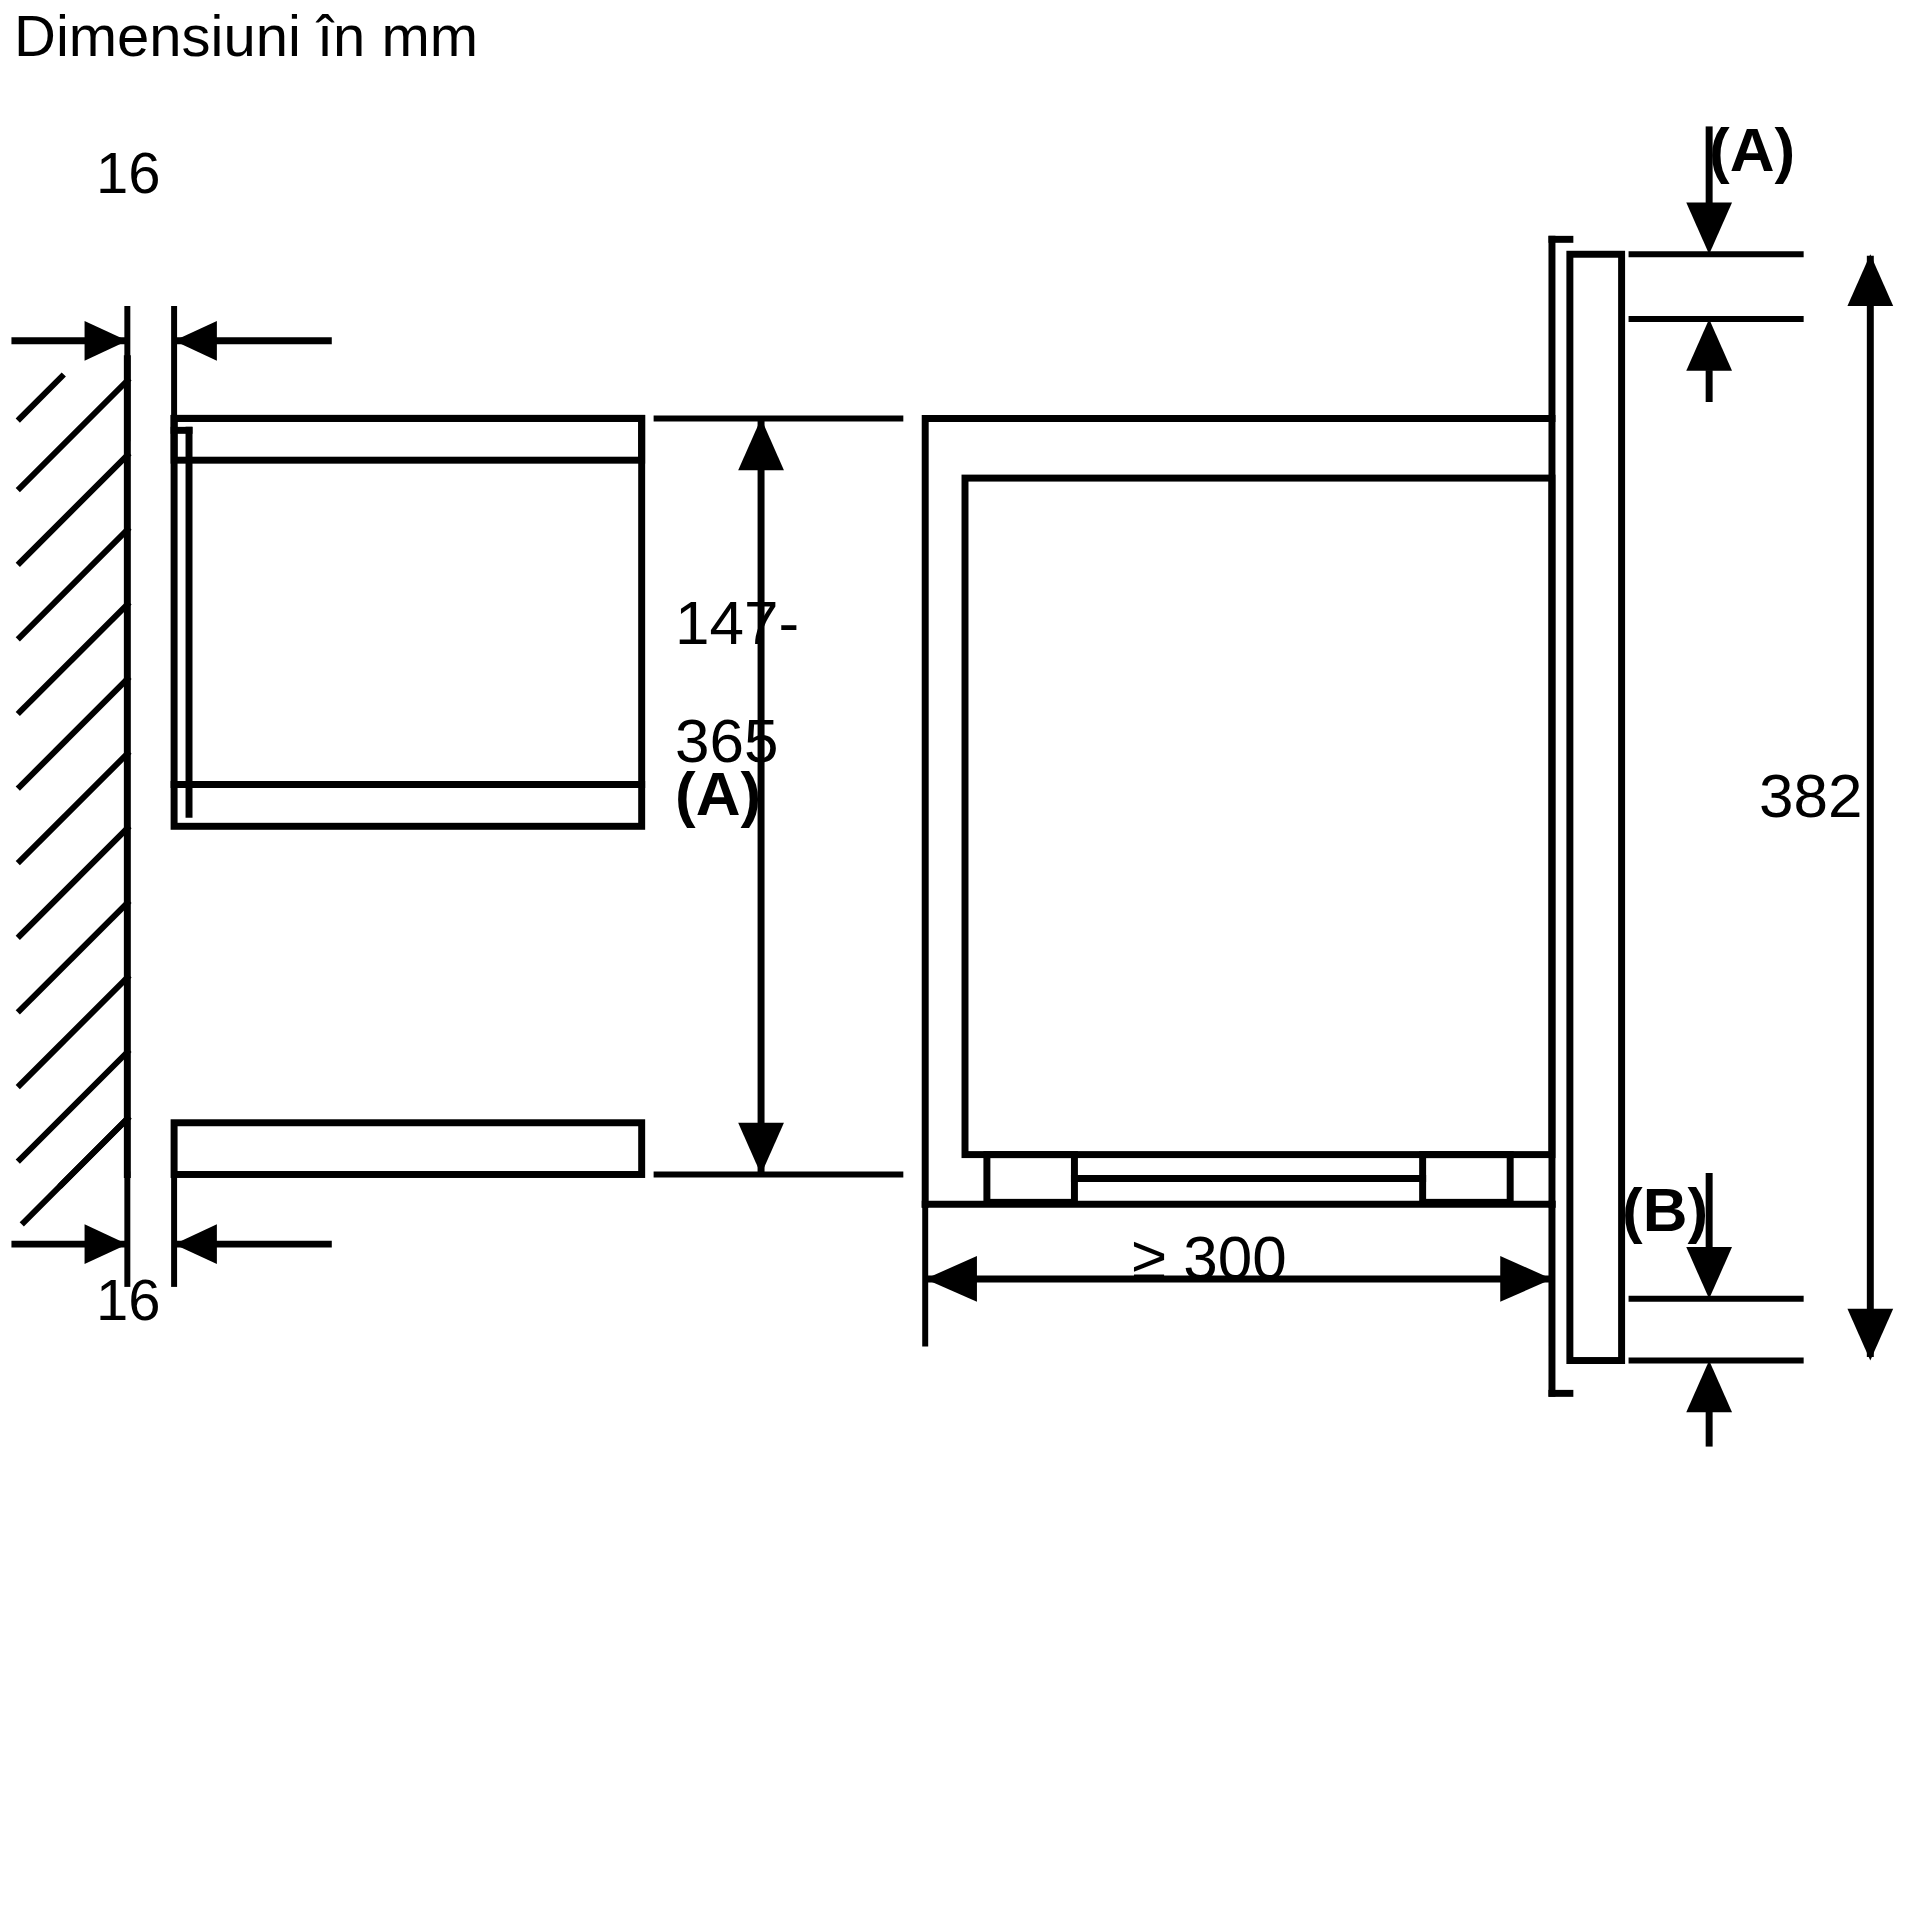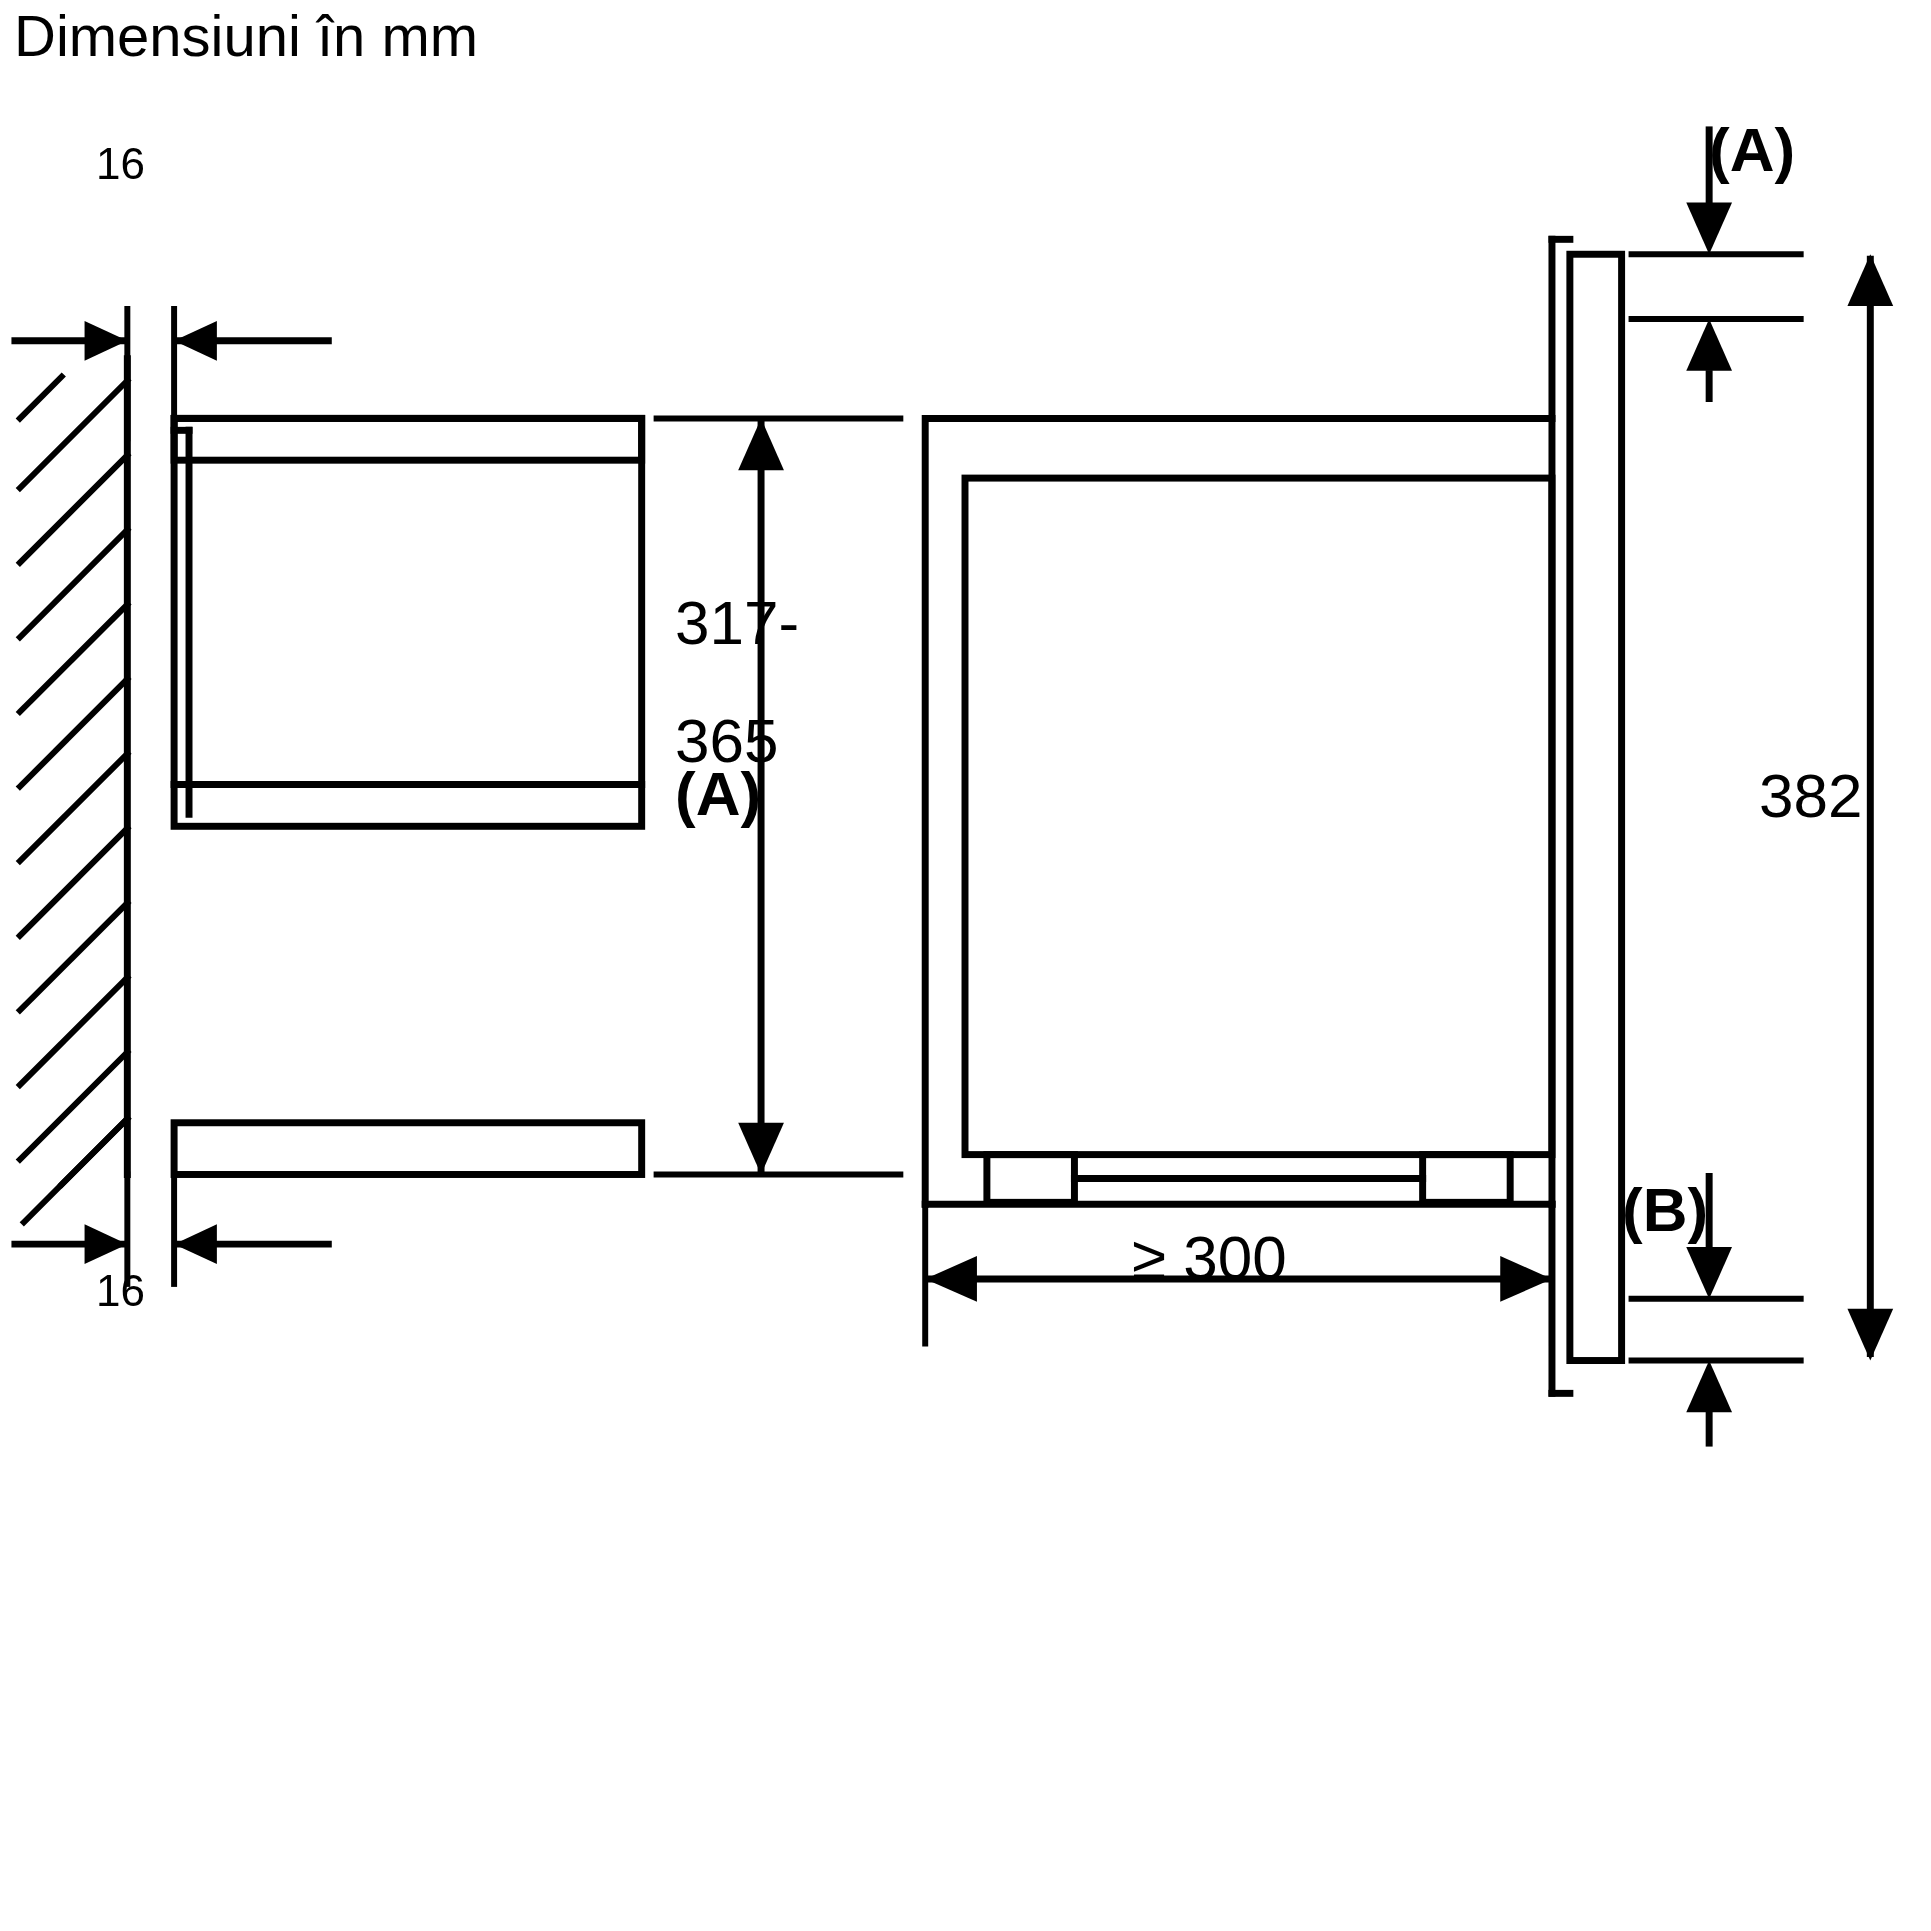--- a/index.html
+++ b/index.html
@@ -25,21 +25,21 @@
   .title {
     position: absolute;
     left: 14px;
     top: 2px;
     font-size: 58px;
     letter-spacing: 0px;
     white-space: nowrap;
   }
   .dim-label {
     position: absolute;
-    font-size: 44px;
+    font-size: 58px;
     white-space: nowrap;
   }
   .dim-label.bold {
     font-weight: bold;
   }
   .big {
     font-size: 62px;
   }
   .notes {
     position: absolute;
@@ -158,21 +158,21 @@
 
       <line x1="1880" y1="200" x2="1880" y2="1300"></line>
       <path d="M1880 195 L1857 247 L1903 247 Z" fill="#000" stroke="none"></path>
       <path d="M1880 1307 L1857 1255 L1903 1255 Z" fill="#000" stroke="none"></path>
     </g>
   </svg>
 
   <div class="dim-label" style="left:96px; top:139px;">16</div>
   <div class="dim-label" style="left:96px; top:1266px;">16</div>
 
-  <div class="dim-label big" style="left:675px; top:587px;">317-</div>
+  <div class="dim-label big" style="left:675px; top:587px;">147-</div>
   <div class="dim-label big" style="left:675px; top:673px;margin-top:32px;">365</div>
   <div class="dim-label big bold" style="left:675px; top:758px;">(A)</div>
 
   <div class="dim-label big" style="left:1132px; top:1222px;">≥ 300</div>
 
   <div class="dim-label big bold" style="left:1709px; top:114px;">(A)</div>
   <div class="dim-label big bold" style="left:1622px; top:1174px;">(B)</div>
   <div class="dim-label big" style="left:1759px; top:760px;">382</div>
 
 

